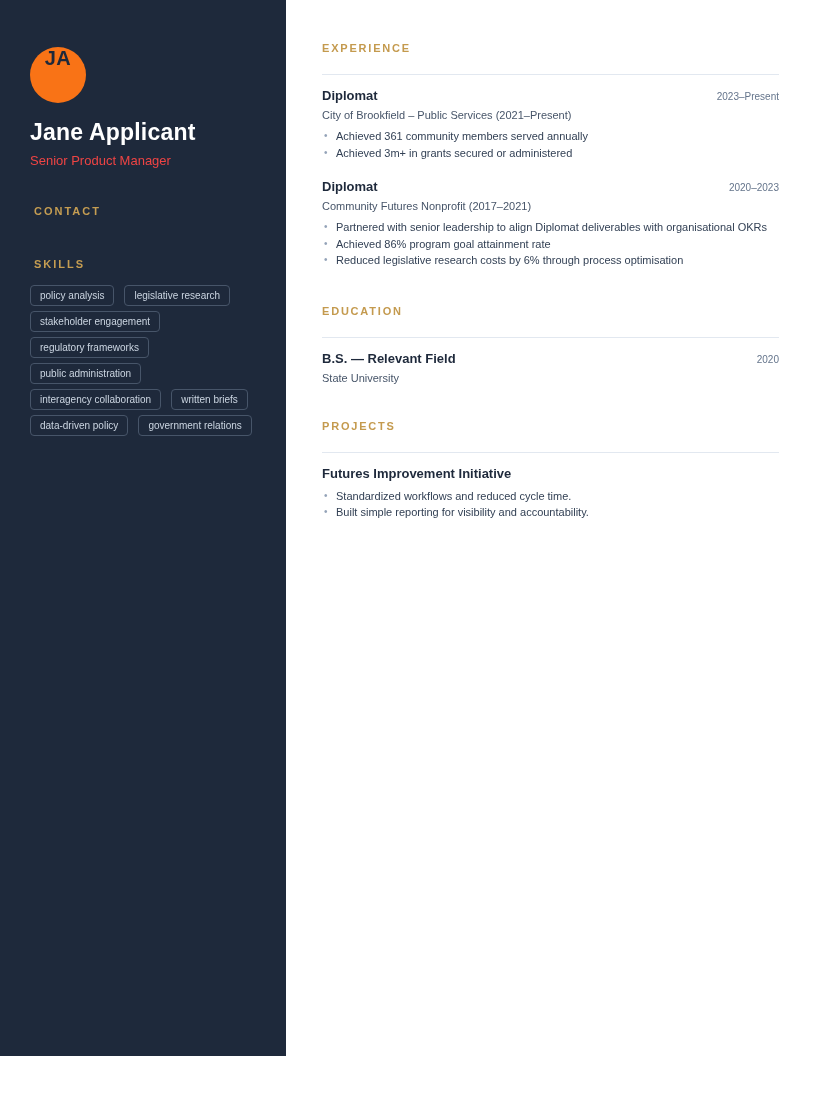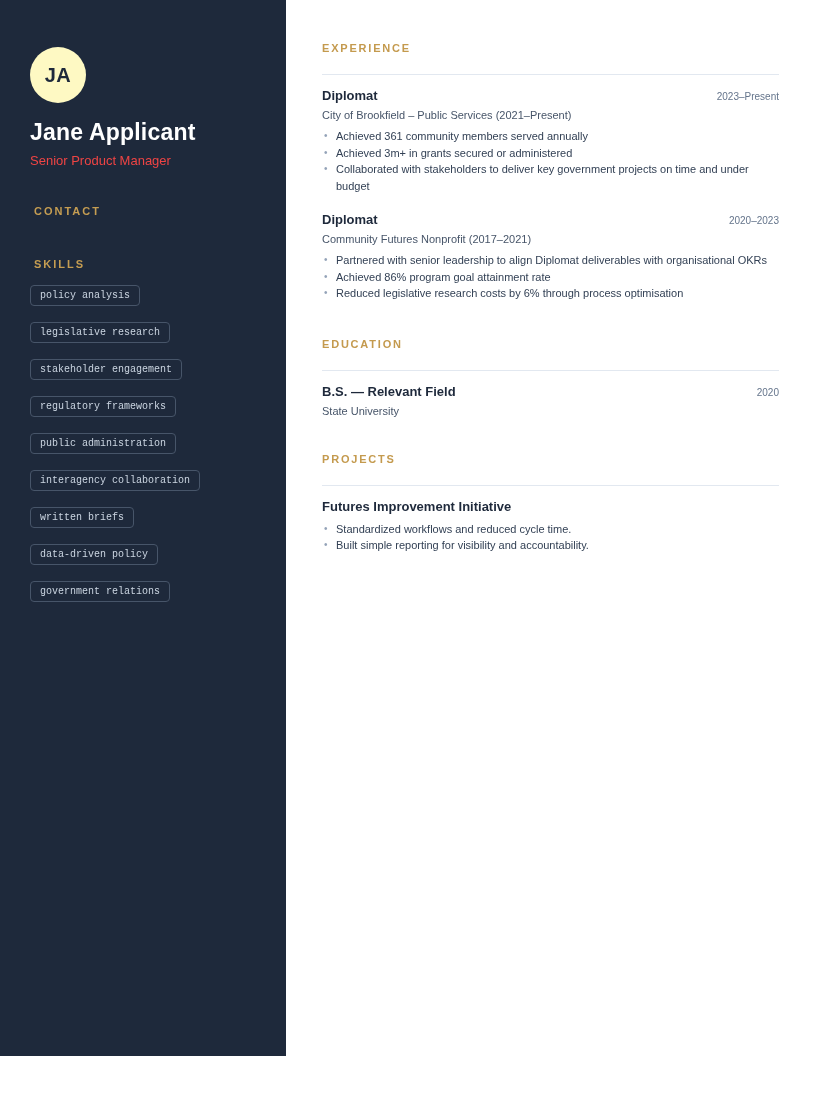--- a/index.html
+++ b/index.html
@@ -22,27 +22,27 @@
   .sidebar {
     width: 286px;
     flex-shrink: 0;
     background: #1e293b;
     padding: 47px 30px 0 30px;
   }
   .avatar {
     width: 56px;
     height: 56px;
     border-radius: 50%;
-    background: #fef9c3;
+    background: #f97316;
     color: #1e293b;
     font-weight: bold;
     font-size: 20px;
     letter-spacing: 0.5px;
     display: flex;
-    align-items: center;
+    align-items: flex-start;
     justify-content: center;
   }
   .name {
     color: #ffffff;
     font-size: 23px;
     font-weight: bold;
     letter-spacing: 0.2px;
     margin: 17px 0 0 0;
     line-height: 1.1;
   }
@@ -56,23 +56,22 @@
     font-size: 11px;
     font-weight: bold;
     letter-spacing: 2px;
     margin: 4px;
   }
   .contact-heading { margin-top: 37px; }
   .skills-heading  { margin-top: 41px; }
   .tags {
     display: flex;
     flex-wrap: wrap;
-    gap: 16px 10px;
+    gap: 5px 10px;
     margin-top: 15px;
-    font-family: Liberation Mono, monospace;
   }
   .tag {
     border: 1px solid #475569;
     color: #cbd5e1;
     font-size: 10px;
     line-height: 13px;
     padding: 3px 9px;
     border-radius: 4px;
     white-space: nowrap;
   }
@@ -170,21 +169,20 @@
 
       <div class="entry">
         <div class="row">
           <span class="entry-title">Diplomat</span>
           <span class="entry-date">2023–Present</span>
         </div>
         <div class="entry-sub">City of Brookfield – Public Services (2021–Present)</div>
         <ul class="bullets">
           <li>Achieved 361 community members served annually</li>
           <li>Achieved 3m+ in grants secured or administered</li>
-          <li>Collaborated with stakeholders to deliver key government projects on time and under budget</li>
         </ul>
       </div>
 
       <div class="entry">
         <div class="row">
           <span class="entry-title">Diplomat</span>
           <span class="entry-date">2020–2023</span>
         </div>
         <div class="entry-sub">Community Futures Nonprofit (2017–2021)</div>
         <ul class="bullets">

